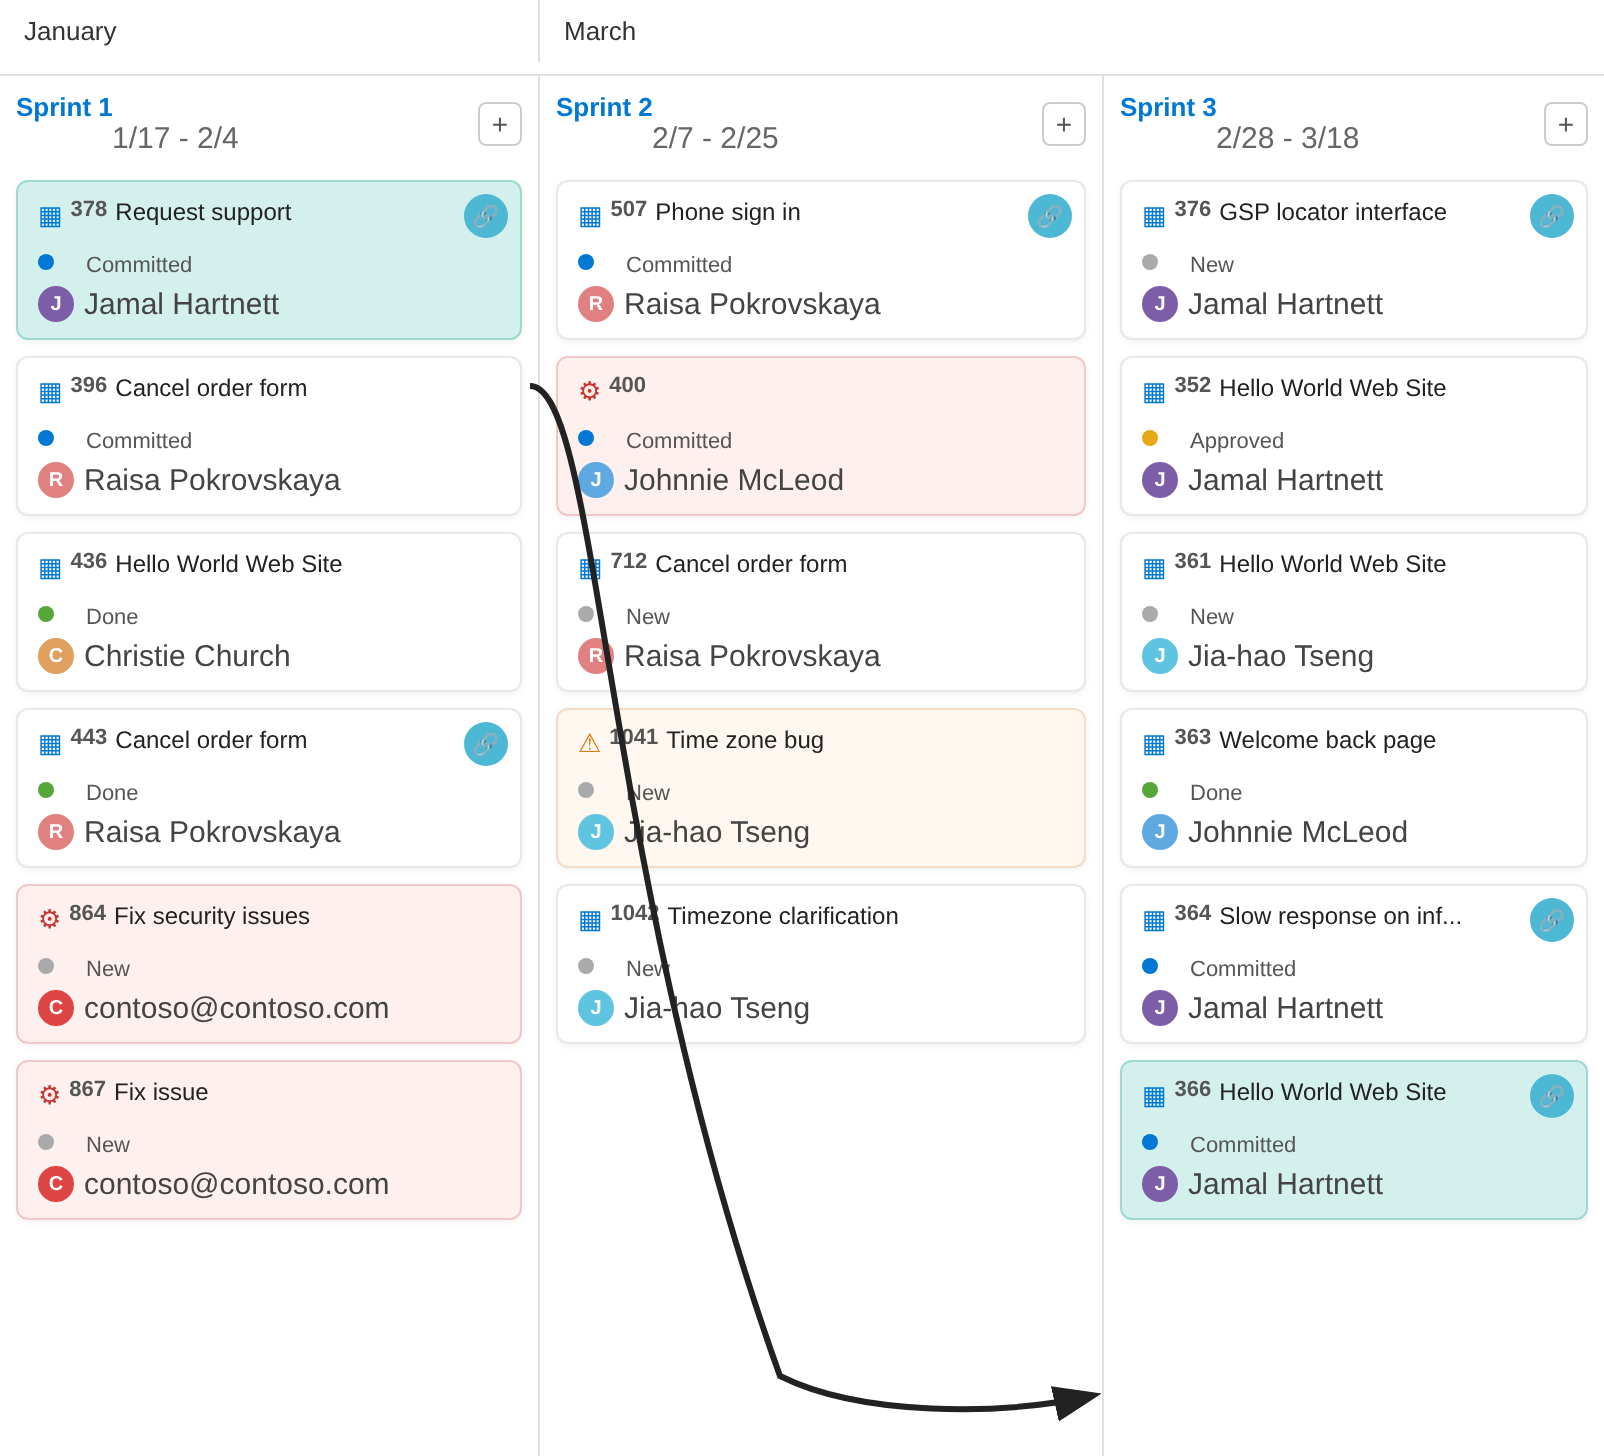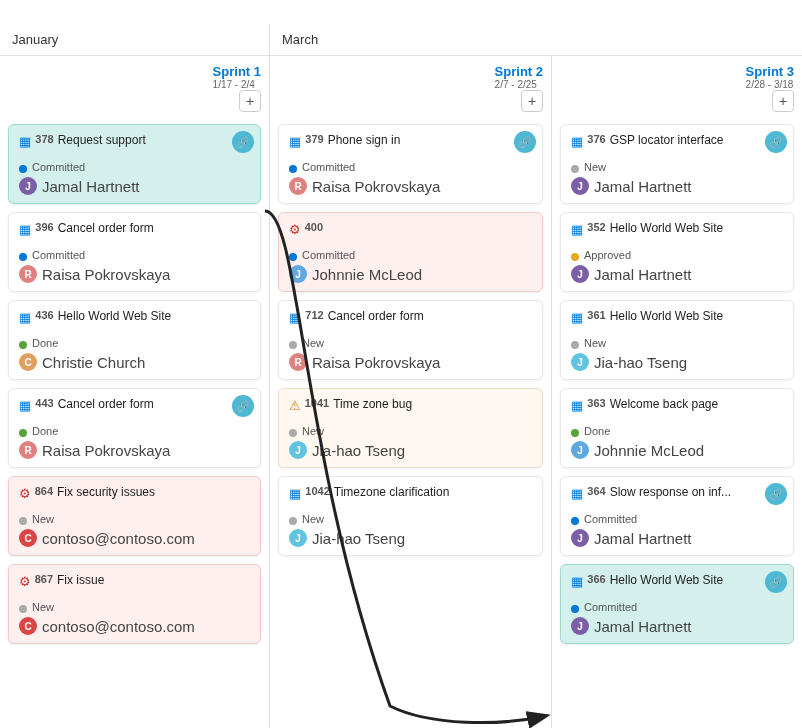--- a/index.html
+++ b/index.html
@@ -8,22 +8,22 @@
       font-size: 12px;
       background: #fff;
       overflow: hidden;
       width: 802px;
       height: 728px;
     }
 
     .timeline-header {
       display: flex;
       border-bottom: 1px solid #e0e0e0;
-      height: 56px;
-      align-items: flex-end;
+      height: 38px;
+      align-items: flex-start;
     }
 
     .month-header {
       display: flex;
       align-items: center;
       padding: 8px 12px;
       font-size: 13px;
       font-weight: 500;
       color: #333;
       border-right: 1px solid #e0e0e0;
@@ -47,34 +47,34 @@
       gap: 8px;
     }
 
     .col-jan { width: 270px; }
     .col-feb { flex: 1; }
     .col-mar { width: 250px; border-right: none; }
 
     .sprint-header {
       display: flex;
       justify-content: space-between;
-      align-items: flex-end;
+      align-items: center;
       margin-bottom: 4px;
-      flex-direction: column;
     }
 
     .sprint-info {}
     .sprint-name {
       font-size: 13px;
       font-weight: 600;
       color: #0078d4;
     }
     .sprint-dates {
-      font-size: 10px;
+      font-size: 15px;
       color: #666;
+      margin-left: 48px;
     }
 
     .add-btn {
       width: 22px;
       height: 22px;
       border: 1px solid #ccc;
       border-radius: 4px;
       background: #fff;
       cursor: pointer;
       display: flex;
@@ -141,22 +141,22 @@
       display: flex;
       align-items: center;
       justify-content: center;
       color: white;
       font-size: 11px;
       cursor: pointer;
     }
 
     .status-row {
       display: flex;
-      align-items: flex-end;
-      gap: 5px;
+      align-items: flex-start;
+      gap: 16px;
       margin-bottom: 4px;
       margin-top: 12px;
     }
 
     .status-dot {
       width: 8px;
       height: 8px;
       border-radius: 50%;
       display: inline-block;
     }
@@ -359,21 +359,21 @@
           <div class="sprint-name">Sprint 2</div>
           <div class="sprint-dates">2/7 - 2/25</div>
         </div>
         <button class="add-btn">+</button>
       </div>
 
       <div class="card">
         <div class="link-icon">🔗</div>
         <div class="card-top">
           <span class="card-icon task-icon-blue">▦</span>
-          <span class="card-id">379</span>
+          <span class="card-id">507</span>
           <span class="card-title">Phone sign in</span>
         </div>
         <div class="status-row">
           <span class="status-dot dot-committed"></span>
           <span class="status-text">Committed</span>
         </div>
         <div class="assignee-row">
           <div class="avatar avatar-raisa">R</div>
           <span class="assignee-name">Raisa Pokrovskaya</span>
         </div>

